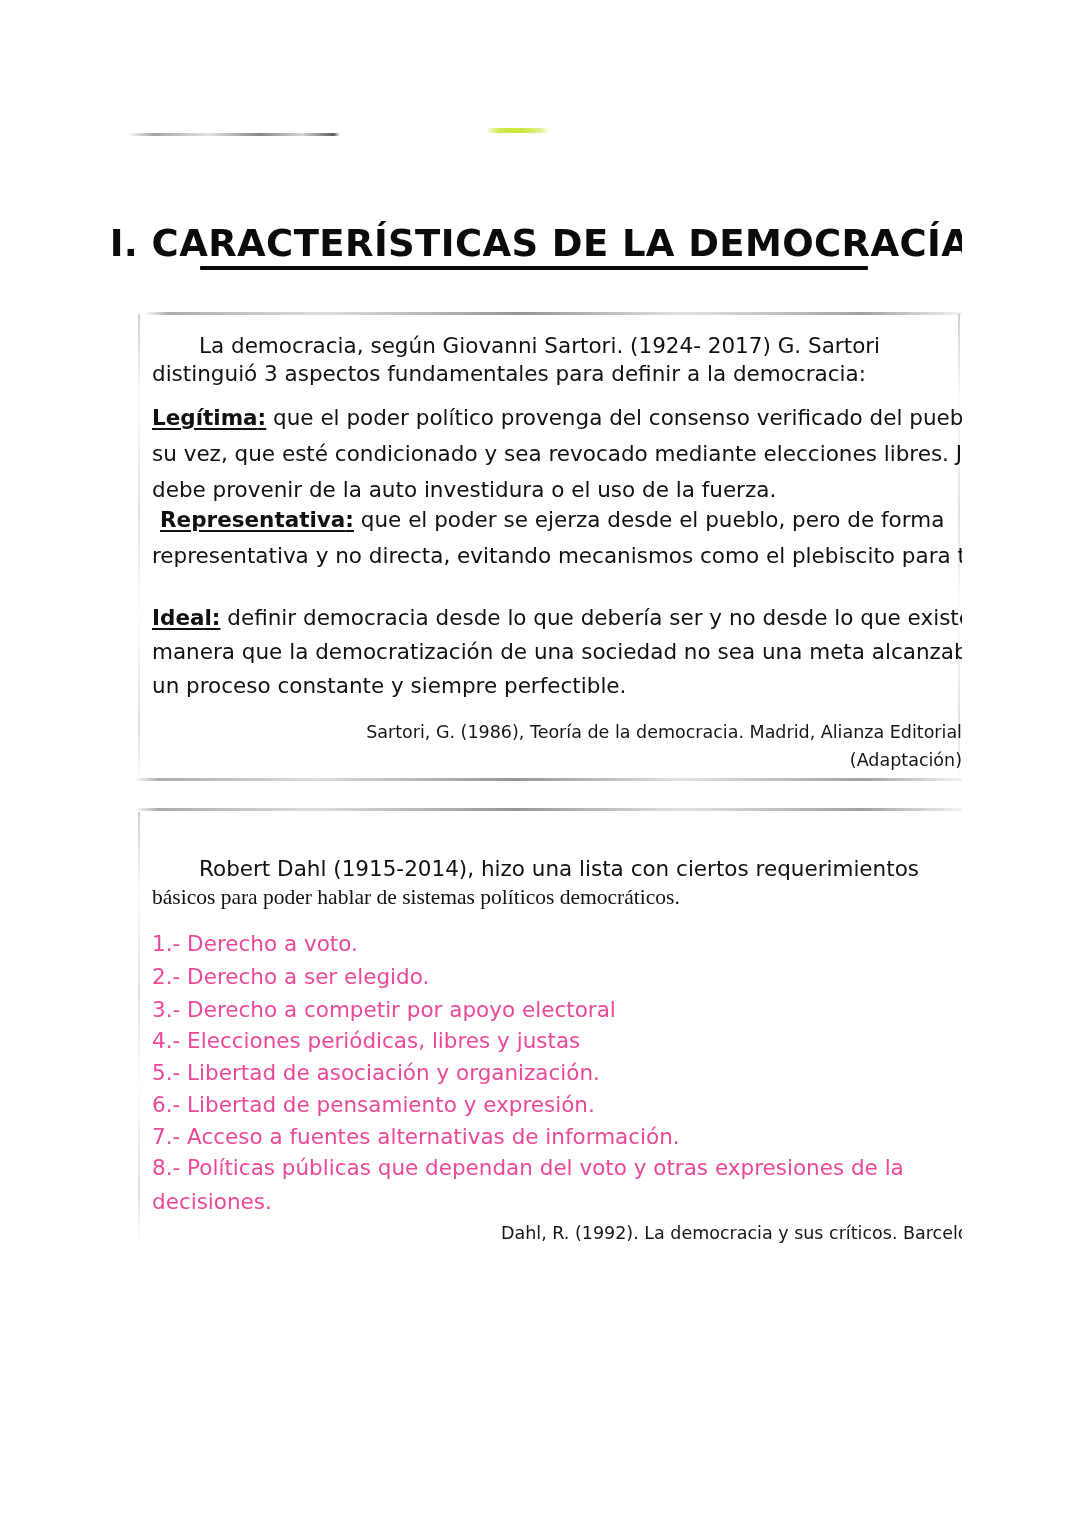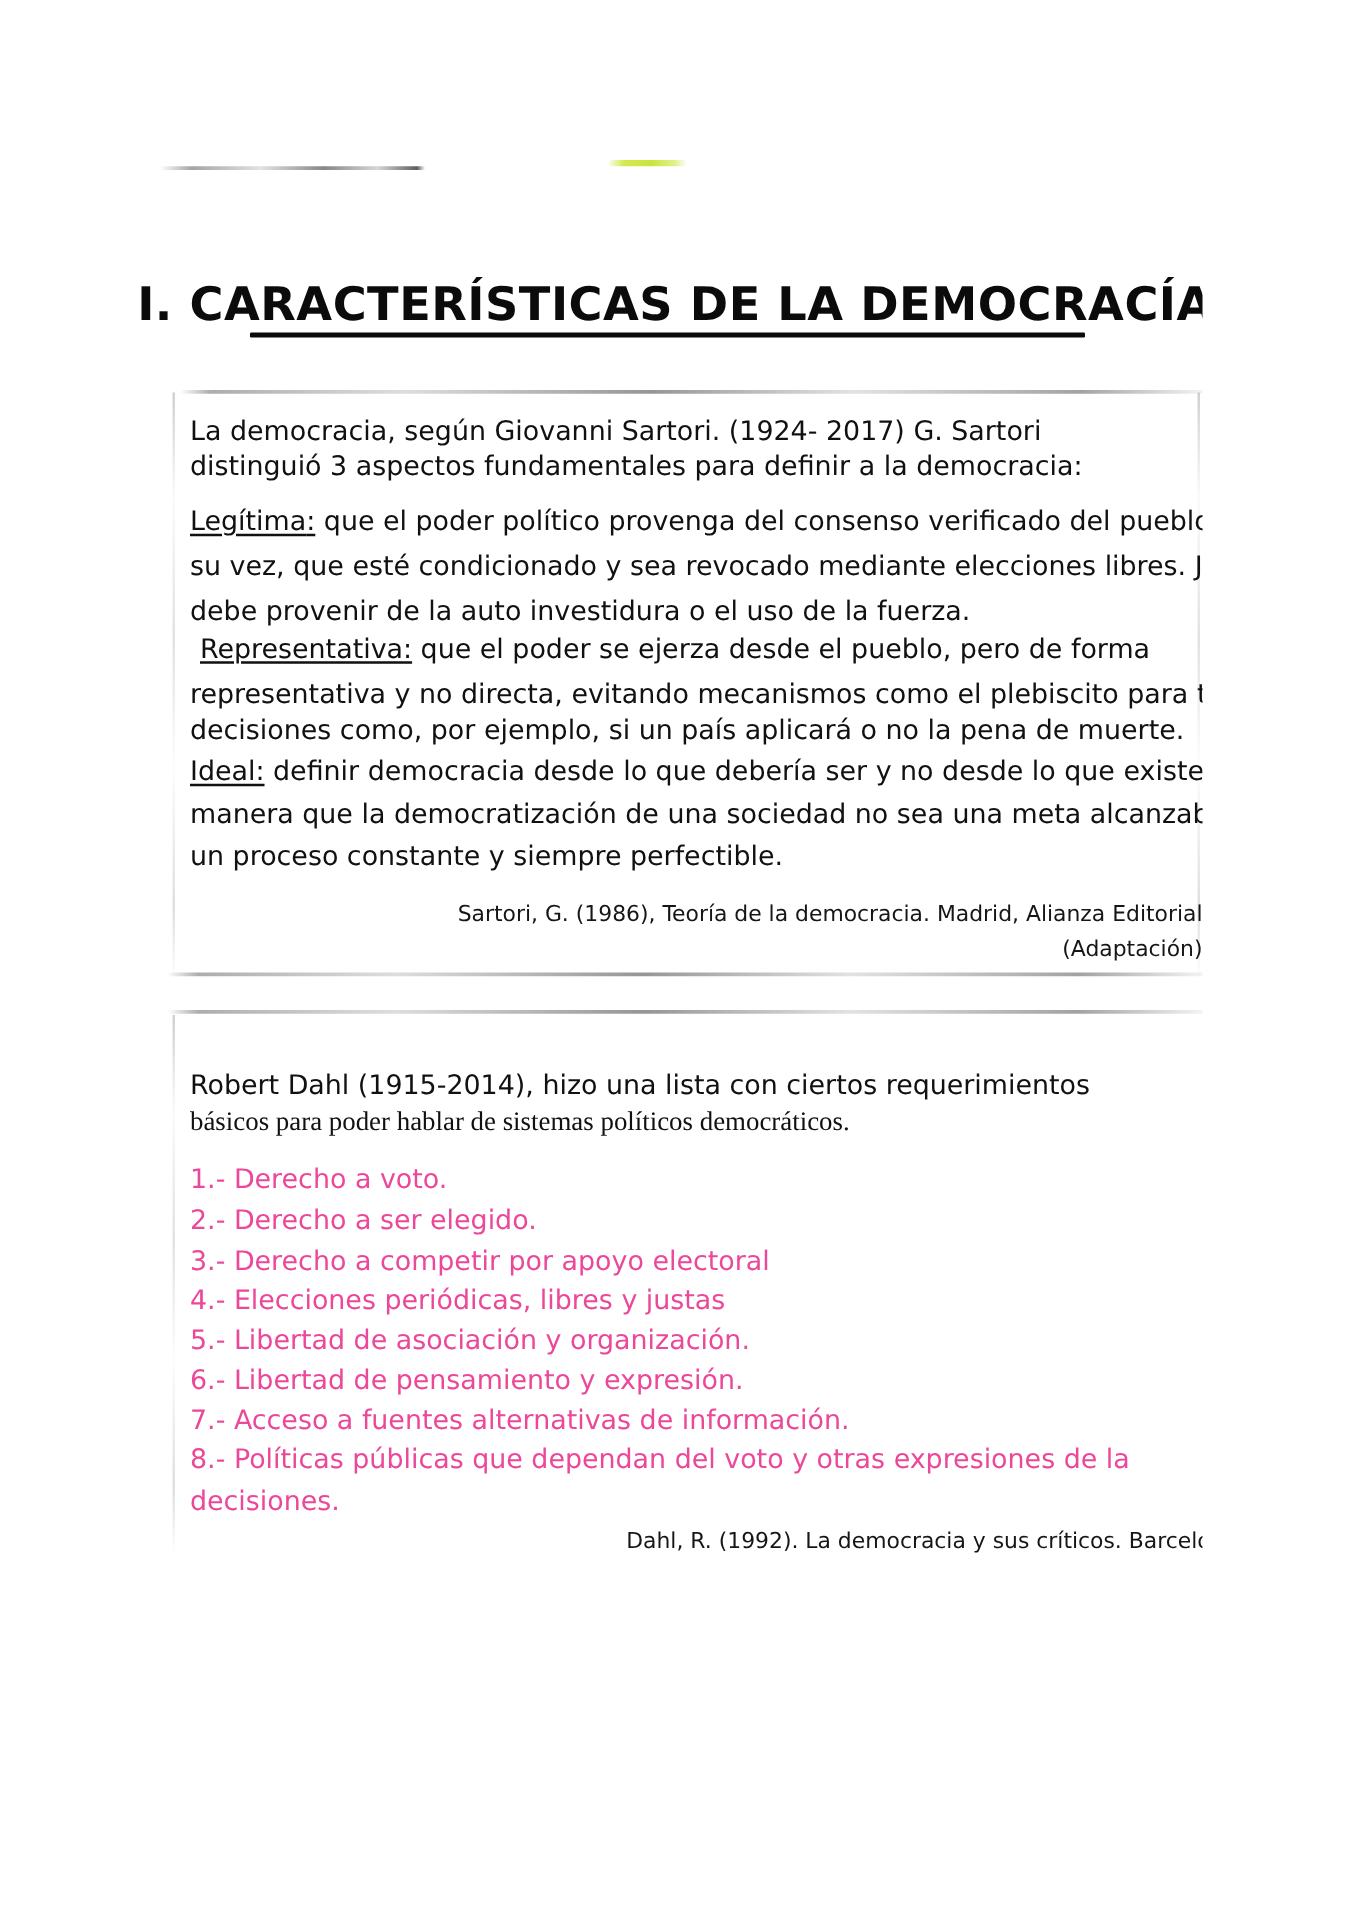--- a/index.html
+++ b/index.html
@@ -97,37 +97,38 @@
     position: absolute;
     left: 200px;
     top: 266px;
     width: 668px;
     height: 4px;
     background: #0b0b0b;
     border-radius: 1px;
   }
 
   .term {
-    font-weight: 400;
+    font-weight: 700;
     text-decoration: underline;
     text-underline-offset: 3px;
     text-decoration-thickness: 2px;
   }
 
   
   .tline {
     position: absolute;
     left: 152px;
     font-size: 21.5px;
     color: #111111;
     white-space: nowrap;
   }
   .tline.justified {
     white-space: normal;
     text-align: justify;
+    margin-left: 47px;
   }
 
   .cite {
     position: absolute;
     font-size: 17.5px;
     color: #161616;
     white-space: nowrap;
     text-align: right;
   }
 
@@ -182,23 +183,20 @@
     <div class="tline" style="top:477px;">
       <span>debe provenir de la auto investidura o el uso de la fuerza.</span>
     </div>
 
     <div class="tline" style="top:507px; left:160px;">
       <span class="term">Representativa</span><span class="term">:</span><span>  que   el   poder   se   ejerza   desde   el   pueblo,   pero   de   forma</span>
     </div>
     <div class="tline" style="top:543px;">
       <span>representativa y no directa, evitando mecanismos como el plebiscito para tomar</span>
     </div>
-    <div class="tline" style="top:572px;">
-      <span>decisiones como, por ejemplo, si un país aplicará o no la pena de muerte.</span>
-    </div>
 
     <div class="tline" style="top:605px;">
       <span class="term">Ideal:</span><span> definir democracia desde lo que debería ser y no desde lo que existe, de</span>
     </div>
     <div class="tline" style="top:639px;">
       <span>manera que la democratización de una sociedad no sea una meta alcanzable, sino</span>
     </div>
     <div class="tline" style="top:673px;">
       <span>un proceso constante y siempre perfectible.</span>
     </div>

